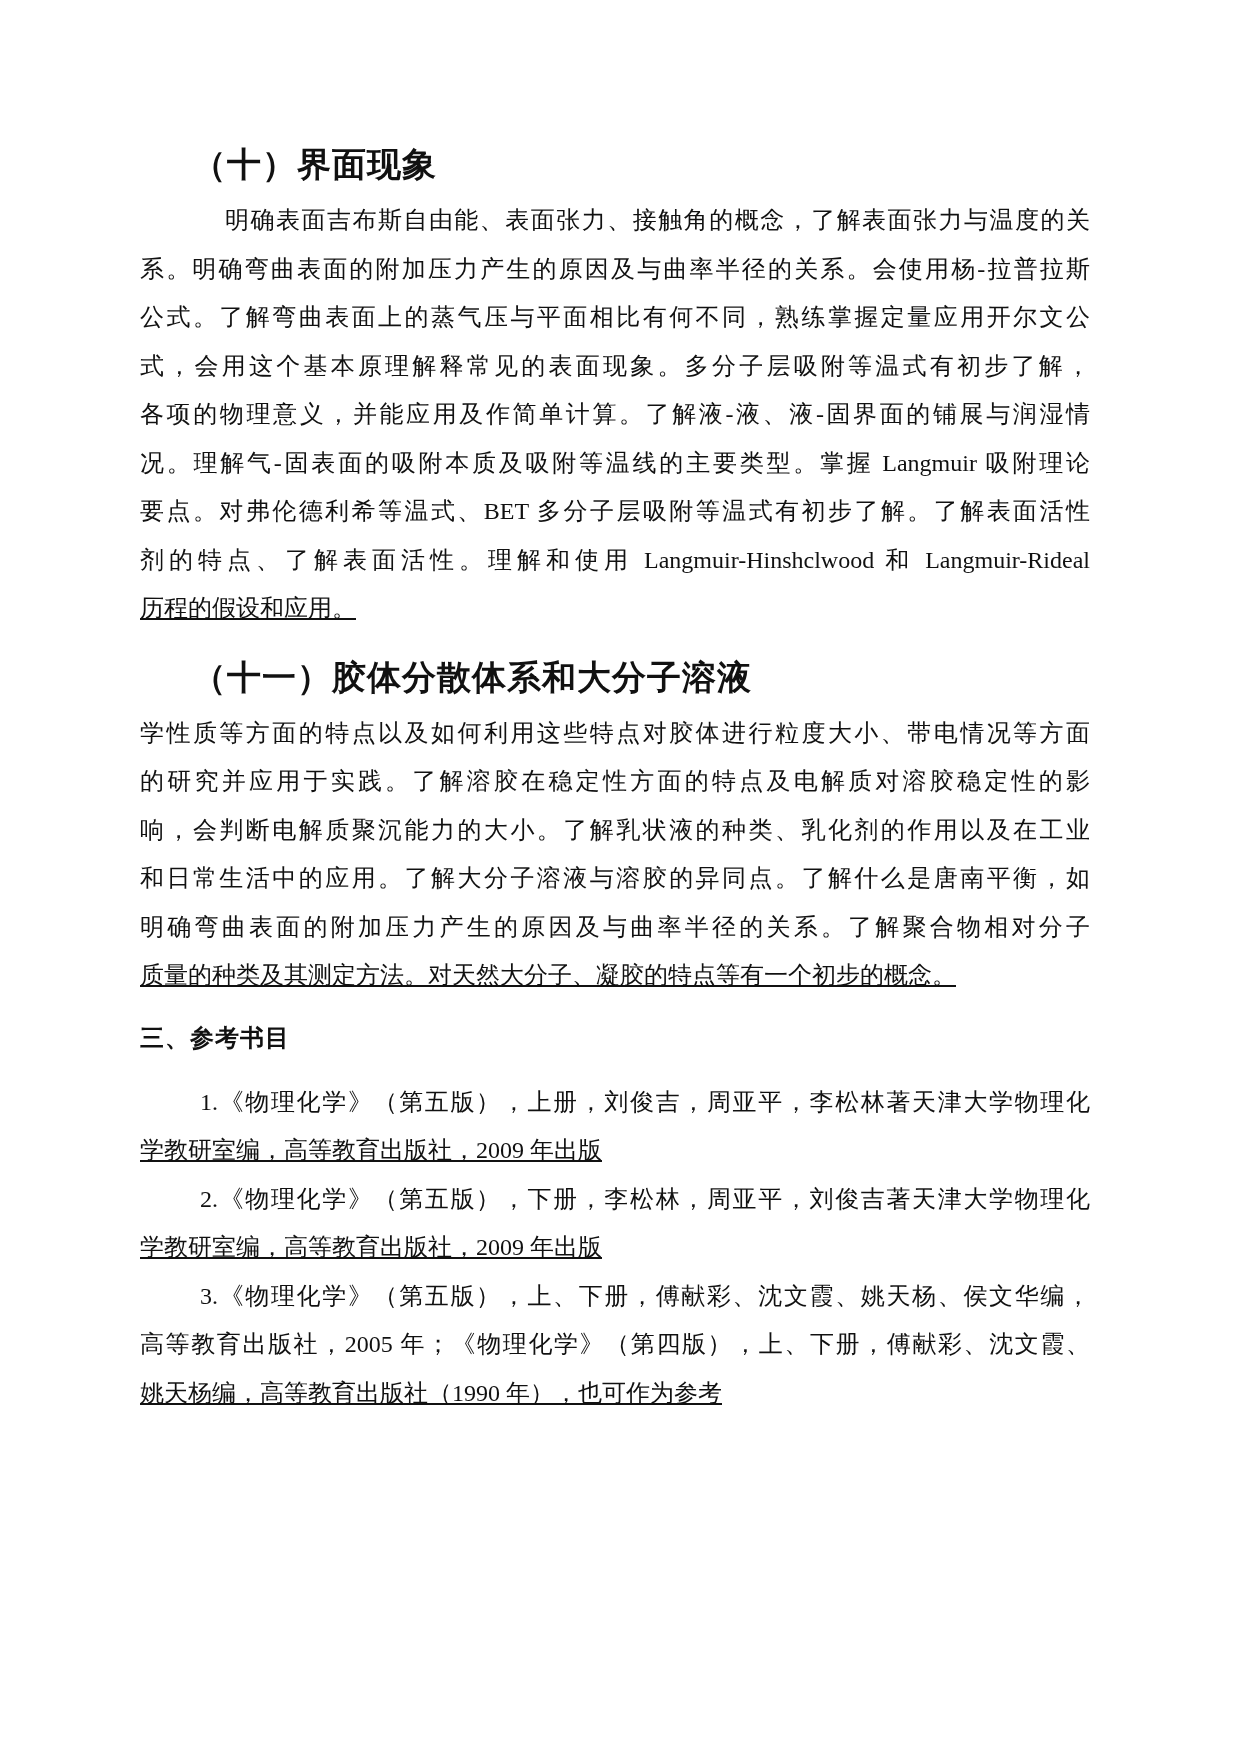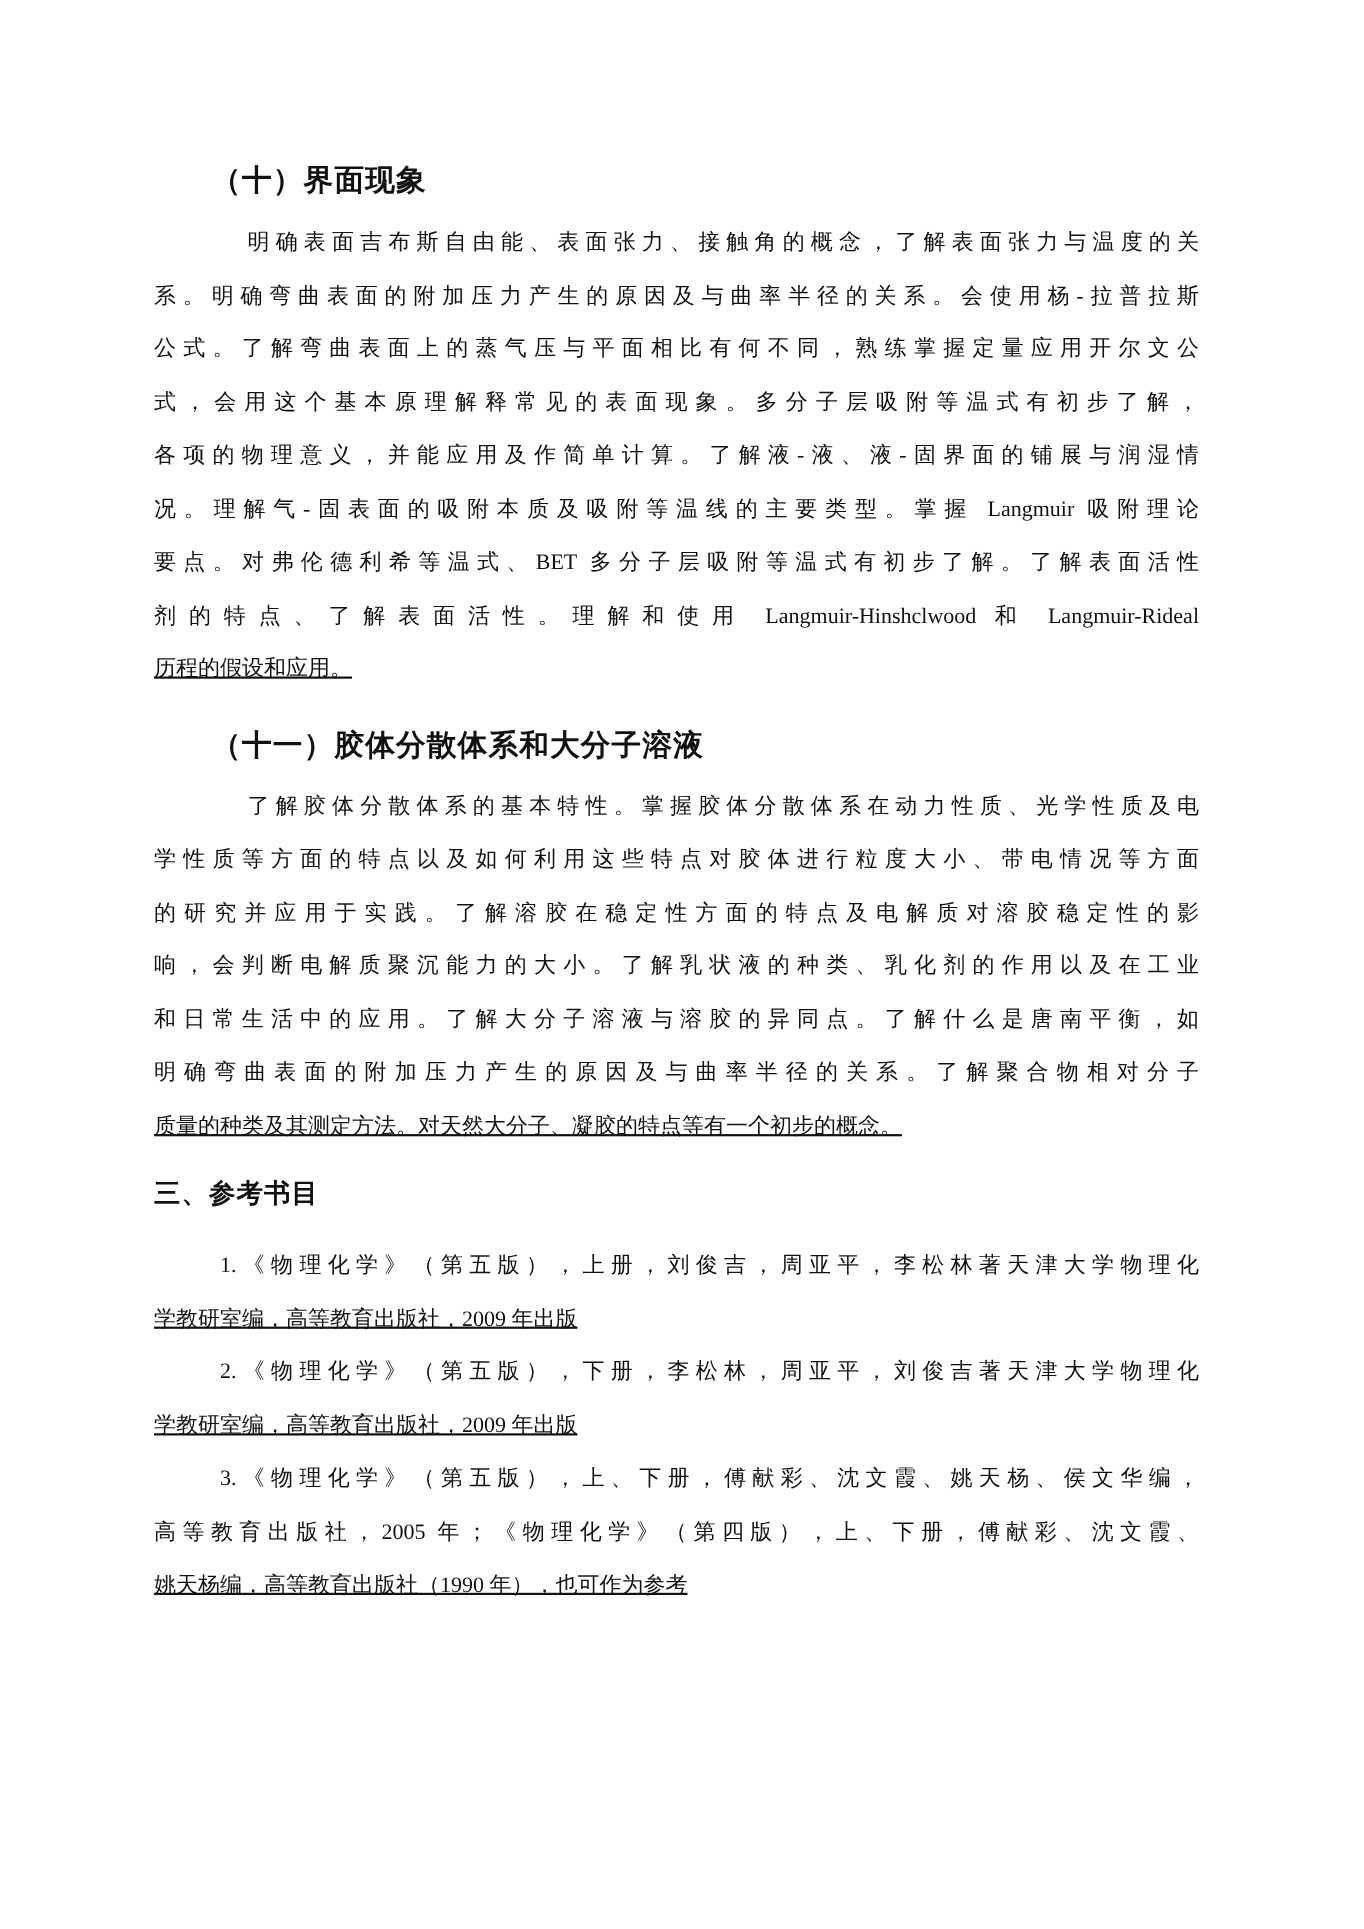--- a/index.html
+++ b/index.html
@@ -9,40 +9,40 @@
     height: 1754px;
     margin: 0 auto;
     background: #ffffff;
     box-sizing: border-box;
     padding: 146px 150px 0 140px;
     color: #111111;
     font-family: "Liberation Serif", "DejaVu Serif", serif;
     overflow: hidden;
   }
   .h-sub {
-    font-size: 27px;
+    font-size: 34px;
     font-weight: 700;
     line-height: 36px;
     padding-left: 52px;
-    font-family: Liberation Serif, serif;
+    font-family: Liberation Sans, sans-serif;
     letter-spacing: 1px;
   }
   .h-main {
     font-size: 24px;
     font-weight: 700;
     line-height: 36px;
     margin-top: 20px;
     font-family: "Liberation Sans", "DejaVu Sans", sans-serif;
     letter-spacing: 1px;
   }
   .h-sub.second { margin-top: 26px; }
   .para { margin-top: 14px; }
   .refs { margin-top: 22px; }
   .ln {
-    font-size: 20px;
+    font-size: 24px;
     line-height: 48.5px;
     text-align: justify;
     text-align-last: justify;
     white-space: pre-wrap;
     overflow: hidden;
   }
   .ln.first   { text-indent: 85px; }
   .ln.reffirst{ text-indent: 60px; }
   .ln.endline { text-align-last: left; text-decoration: underline; }
 </style>
@@ -61,21 +61,20 @@
     <div class="ln">各项的物理意义，并能应用及作简单计算。了解液-液、液-固界面的铺展与润湿情</div>
     <div class="ln">况。理解气-固表面的吸附本质及吸附等温线的主要类型。掌握 Langmuir 吸附理论</div>
     <div class="ln">要点。对弗伦德利希等温式、BET 多分子层吸附等温式有初步了解。了解表面活性</div>
     <div class="ln">剂的特点、了解表面活性。理解和使用 Langmuir-Hinshclwood 和 Langmuir-Rideal</div>
     <div class="ln endline">历程的假设和应用。</div>
   </div>
 
   <div class="h-sub second">（十一）胶体分散体系和大分子溶液</div>
 
   <div class="para">
-    <div class="ln first">了解胶体分散体系的基本特性。掌握胶体分散体系在动力性质、光学性质及电</div>
     <div class="ln">学性质等方面的特点以及如何利用这些特点对胶体进行粒度大小、带电情况等方面</div>
     <div class="ln">的研究并应用于实践。了解溶胶在稳定性方面的特点及电解质对溶胶稳定性的影</div>
     <div class="ln">响，会判断电解质聚沉能力的大小。了解乳状液的种类、乳化剂的作用以及在工业</div>
     <div class="ln">和日常生活中的应用。了解大分子溶液与溶胶的异同点。了解什么是唐南平衡，如</div>
     <div class="ln">明确弯曲表面的附加压力产生的原因及与曲率半径的关系。了解聚合物相对分子</div>
     <div class="ln endline">质量的种类及其测定方法。对天然大分子、凝胶的特点等有一个初步的概念。</div>
   </div>
 
   <div class="h-main">三、参考书目</div>
 

